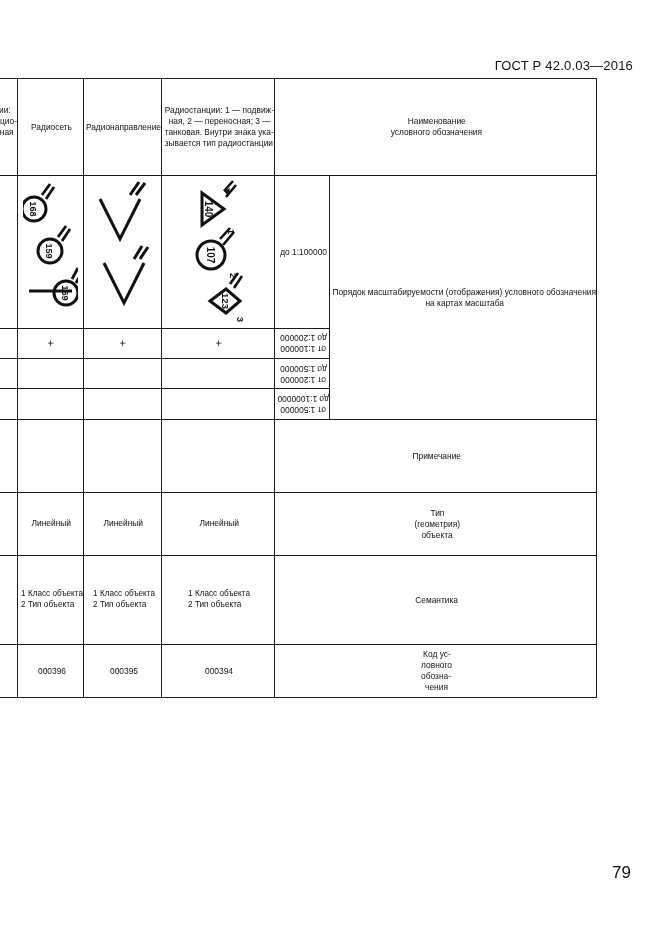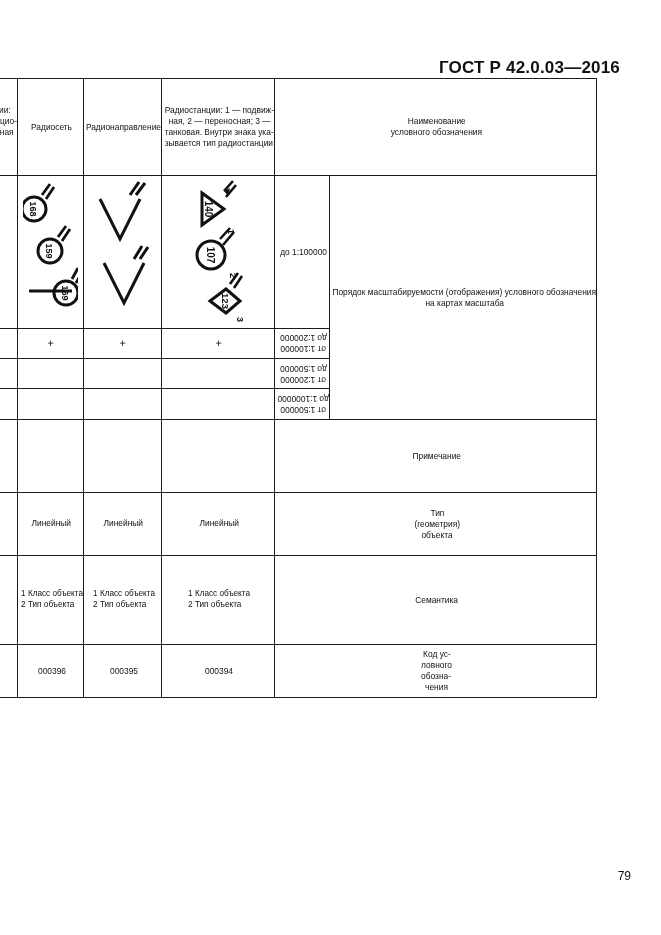--- a/index.html
+++ b/index.html
@@ -9,30 +9,30 @@
     font-family:"Liberation Sans", sans-serif;
     color:#111;
     position:relative;
     overflow:hidden;
   }
   .page{position:absolute;inset:0;}
 
   
   .gost-header{
     position:absolute;
-    right:41px; top:58px;
-    font-size:17px;
-    font-weight:bold;
+    right:28px; top:58px;
+    font-size:13px;
+    font-weight:normal;
     letter-spacing:.2px;
     white-space:nowrap;
   }
   .page-number{
     position:absolute;
     right:30px; bottom:52px;
-    font-size:12px;
+    font-size:17px;
   }
   .table-caption{
     position:absolute;
     left:-5px; top:690px;
     width:180px;
     font-size:10.5px;
     font-style:italic;
     transform:rotate(-90deg);
     transform-origin:left top;
     white-space:nowrap;

